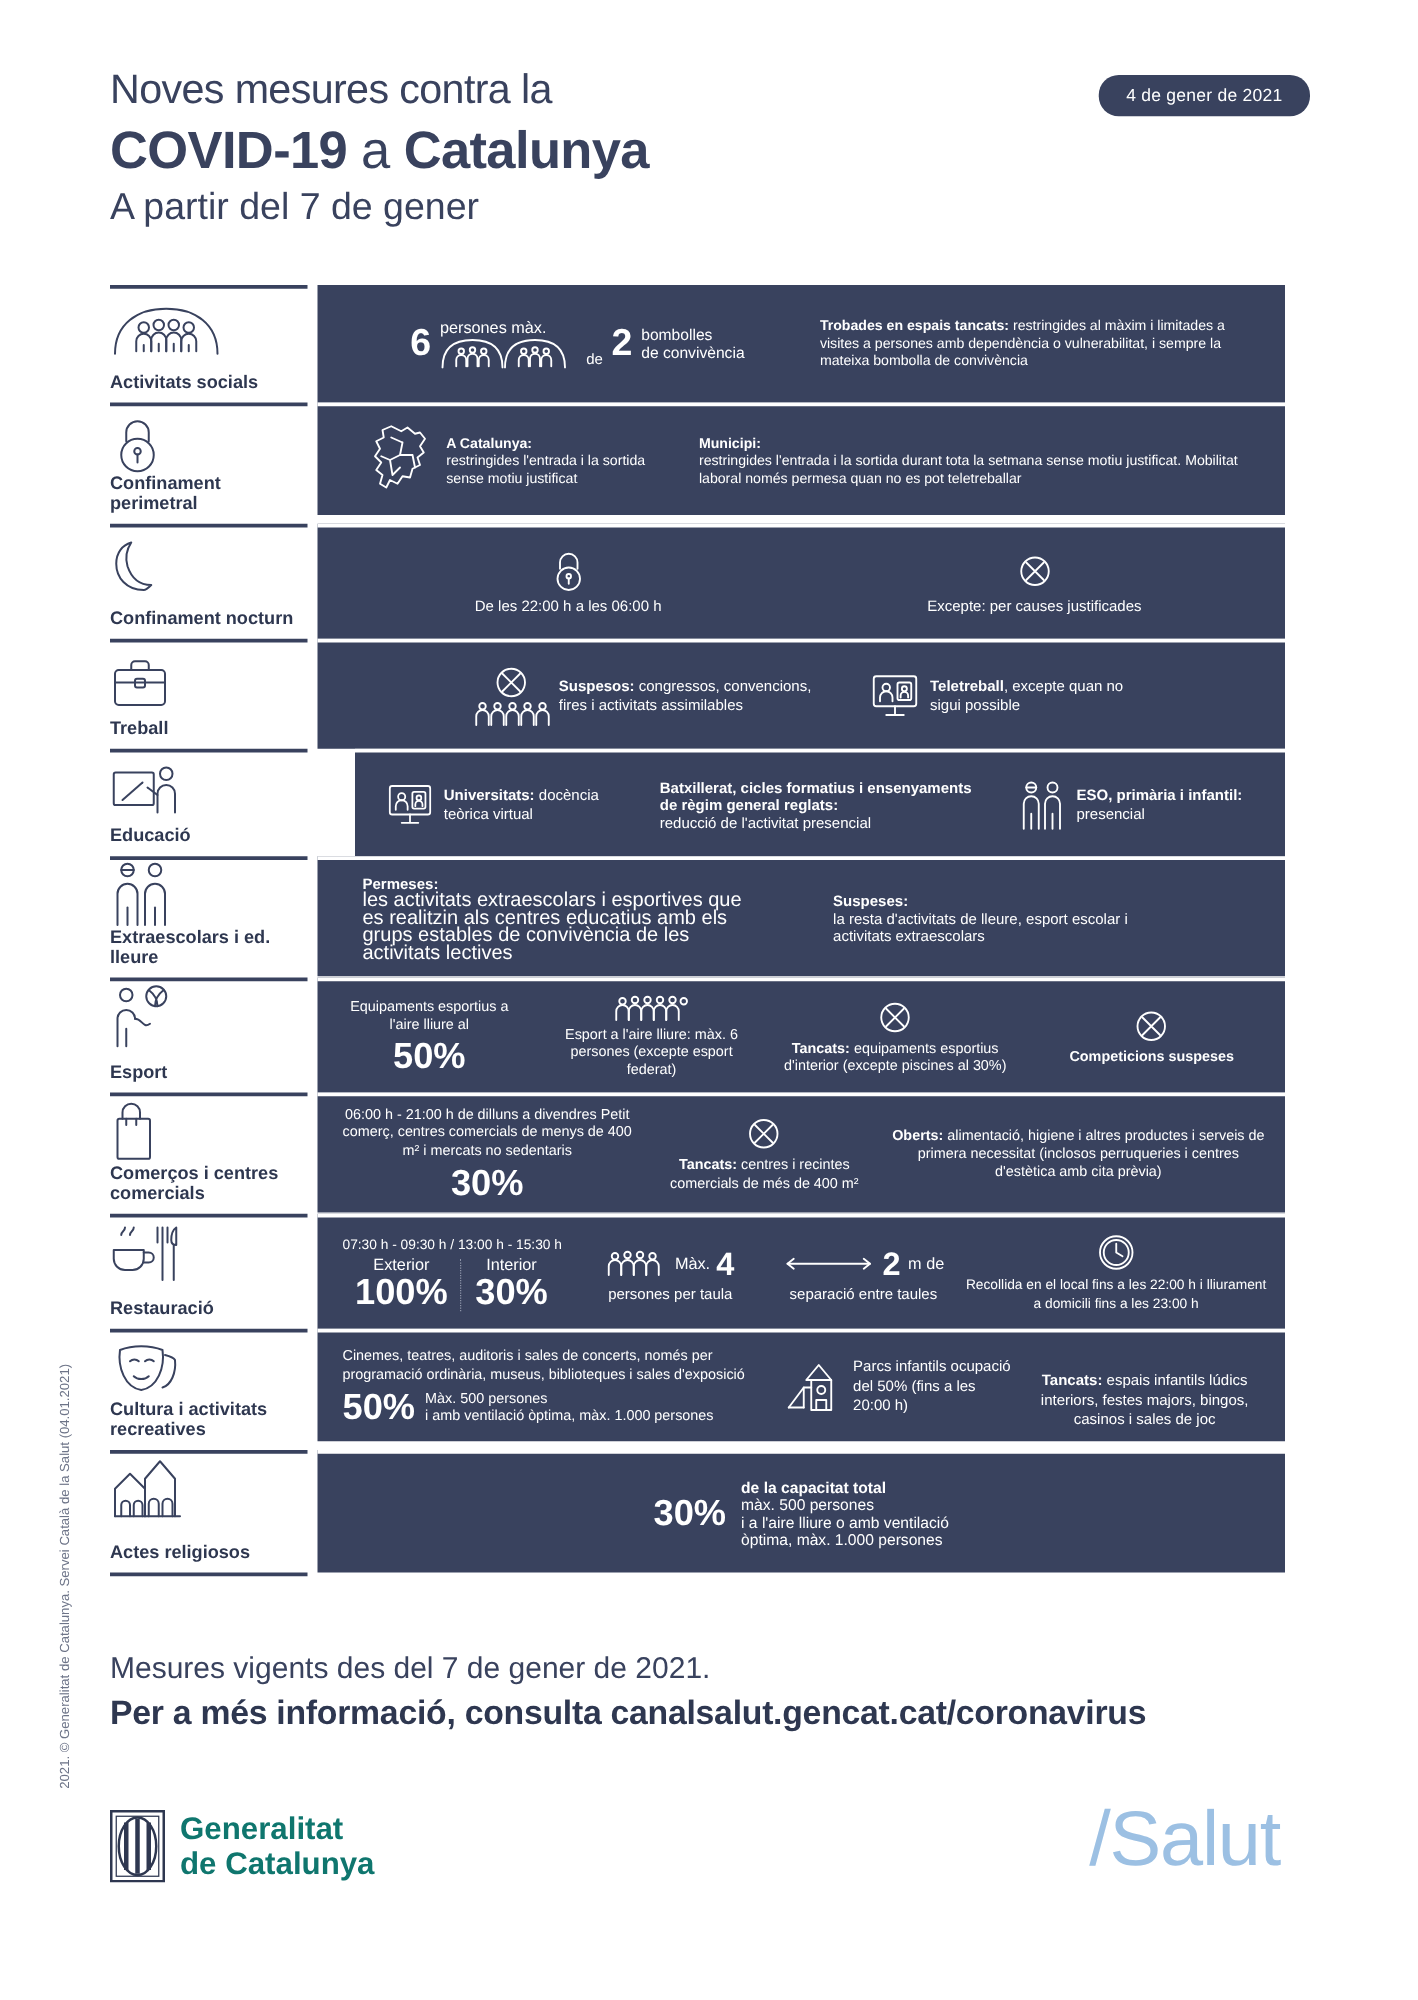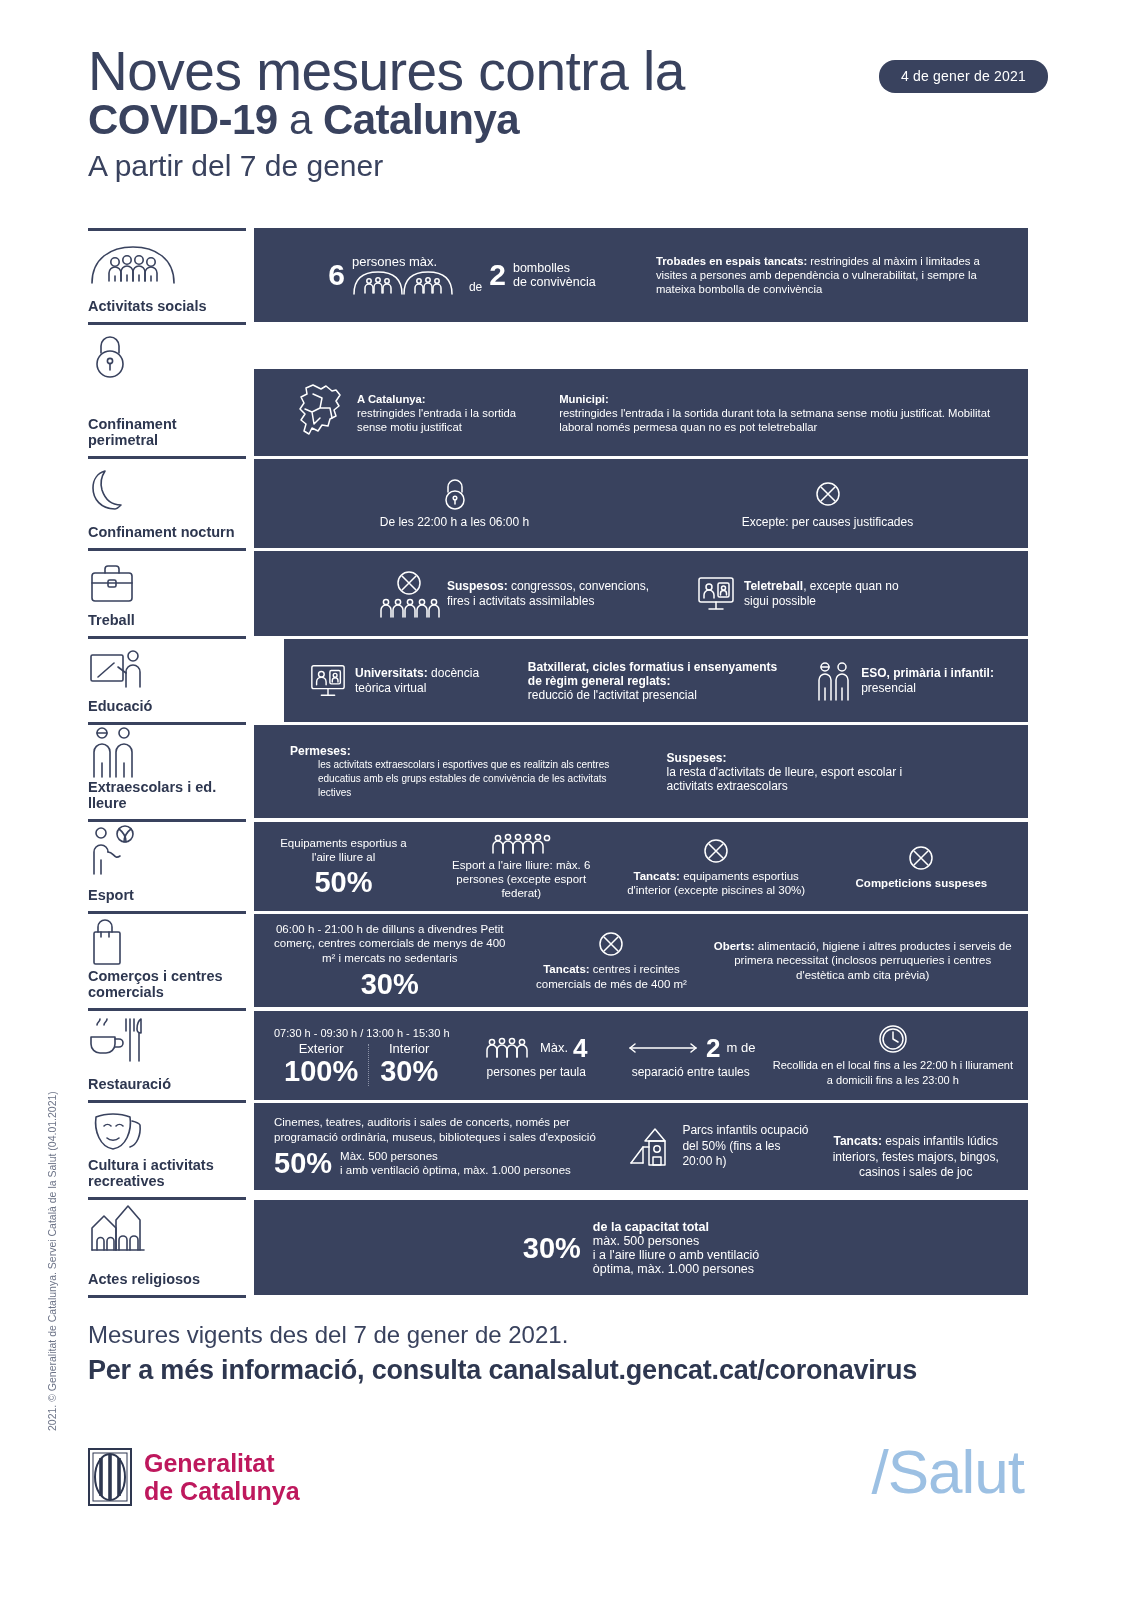--- a/index.html
+++ b/index.html
@@ -8,21 +8,21 @@
     background:#ffffff;
     font-family:"Liberation Sans", sans-serif;
     color:#343f5c;
     position:relative;
     overflow:hidden;
   }
   .page{position:relative;width:1134px;height:1600px;}
 
   
   .header{position:absolute;left:88px;top:46px;width:960px;}
-  .title-l1{font-size:55px;line-height:50px;color:#39425e;letter-spacing:-0.5px;}
+  .title-l1{font-size:33px;line-height:50px;color:#39425e;letter-spacing:-0.5px;}
   .t-strong{font-weight:700;}
   .title-l2{font-size:42px;line-height:48px;color:#39425e;font-weight:700;letter-spacing:-0.5px;}
   .title-l2 .reg{font-weight:400;}
   .title-l3{font-size:30px;line-height:40px;color:#39425e;font-weight:400;margin-top:2px;}
   .date-badge{
     position:absolute;right:0px;top:14px;
     background:#39425e;color:#ffffff;
     border-radius:16px;
     font-size:14px;
     padding:8px 22px 9px 22px;
@@ -79,21 +79,21 @@
   svg{display:block;}
   .ic{stroke:#39425e;fill:none;stroke-width:1.6;stroke-linecap:round;stroke-linejoin:round;}
   .icw{stroke:#ffffff;fill:none;stroke-width:1.5;stroke-linecap:round;stroke-linejoin:round;}
 
   
   .foot{position:absolute;left:88px;top:1318px;width:960px;}
   .foot1{font-size:24px;color:#39425e;line-height:34px;}
   .foot2{font-size:27px;color:#2e3750;font-weight:700;line-height:36px;letter-spacing:-0.2px;}
   .logos{position:absolute;left:88px;top:1440px;width:960px;height:80px;}
   .gen{position:absolute;left:0;top:8px;display:flex;align-items:center;gap:12px;}
-  .gen-txt{font-size:25px;font-weight:700;color:#be185d;line-height:28px;}
+  .gen-txt{font-size:25px;font-weight:700;color:#0f766e;line-height:28px;}
   .salut{position:absolute;right:24px;top:-4px;font-size:62px;color:#9cc0e3;font-weight:400;letter-spacing:-1px;}
 </style>
 </head>
 <body>
 
 <div class="page">
 
   <div class="header">
     <div class="title-l1"><span class="t-strong" style="font-weight:400;">Noves mesures</span><span> contra la</span></div>
     <div class="title-l2"><span>COVID-19</span><span class="reg"> a </span><span>Catalunya</span></div>
@@ -171,21 +171,21 @@
               <g class="ic">
             <path d="M13 22v-7a9 9 0 0 1 18 0v7"></path>
             <circle cx="22" cy="33" r="13"></circle>
             <circle cx="22" cy="30" r="2.6"></circle>
                 <path d="M22 32.6V39"></path>
           </g>
             </svg>
         </div>
         <div class="side-label">Confinament perimetral</div>
       </div>
-      <div class="cell" style="height:90px;margin-top:44px;">
+      <div class="cell" style="height:90px;">
         <div class="blocks">
           <div class="blk" style="width:37%;padding-left:24px;">
             <span>
               <svg width="58" height="62" viewBox="0 0 58 62">
                   <g class="icw" stroke-width="1.1">
                 <path d="M21 3 L29 7 L34 4 L40 9 L44 8 L48 13 L44 19 L47 24 L42 28 L44 34 L38 37 L36 44 L30 43 L26 49 L20 46 L17 52 L12 49 L14 42 L9 38 L13 32 L8 27 L12 21 L9 15 L15 12 L14 6 Z"></path>
                 <path d="M21 12 L30 16 M30 16 L28 26 M28 26 L20 30 M20 30 L13 27 M28 26 L38 26 M38 26 L40 36 M28 36 L22 42 M20 30 L22 42"></path>
               </g>
                 </svg>
             </span>
@@ -379,21 +379,21 @@
                 <path d="M36 38v14"></path>
           </g>
             </svg>
         </div>
         <div class="side-label">Extraescolars i ed. lleure</div>
       </div>
       <div class="cell" style="height:96px;">
         <div class="blocks" style="padding-left:22px;">
           <div style="width:52%;line-height:16px;">
             <div class="txt" style="font-weight:700;font-size:12px;">Permeses:</div>
-            <div class="txt" style="font-size:10px;max-width:310px;margin-left:28px;">les activitats extraescolars i esportives que es realitzin als centres educatius amb els grups estables de convivència de les activitats lectives</div>
+            <div class="txt" style="font-size:16px;max-width:310px;">les activitats extraescolars i esportives que es realitzin als centres educatius amb els grups estables de convivència de les activitats lectives</div>
           </div>
           <div style="width:48%;line-height:16px;">
             <div class="txt" style="font-weight:700;font-size:12px;">Suspeses:</div>
             <div class="txt" style="font-size:12px;max-width:250px;">la resta d'activitats de lleure, esport escolar i activitats extraescolars</div>
           </div>
         </div>
       </div>
     </div>
 
     <div class="row">

